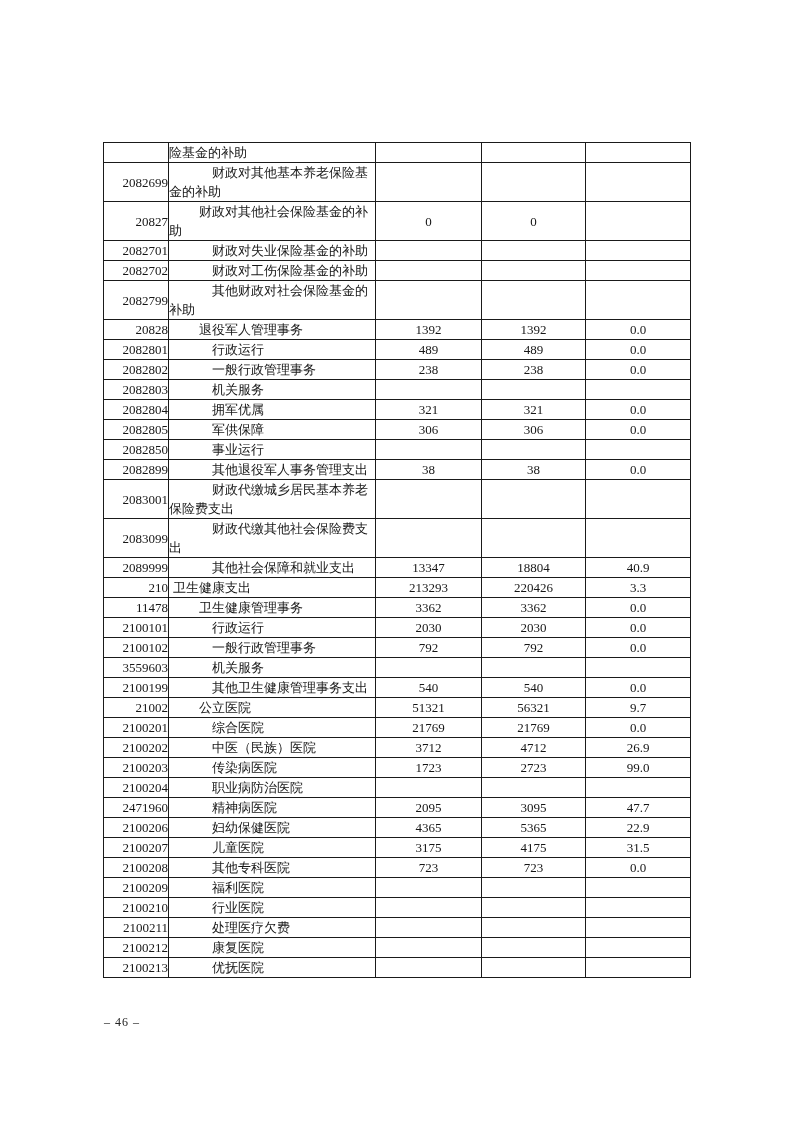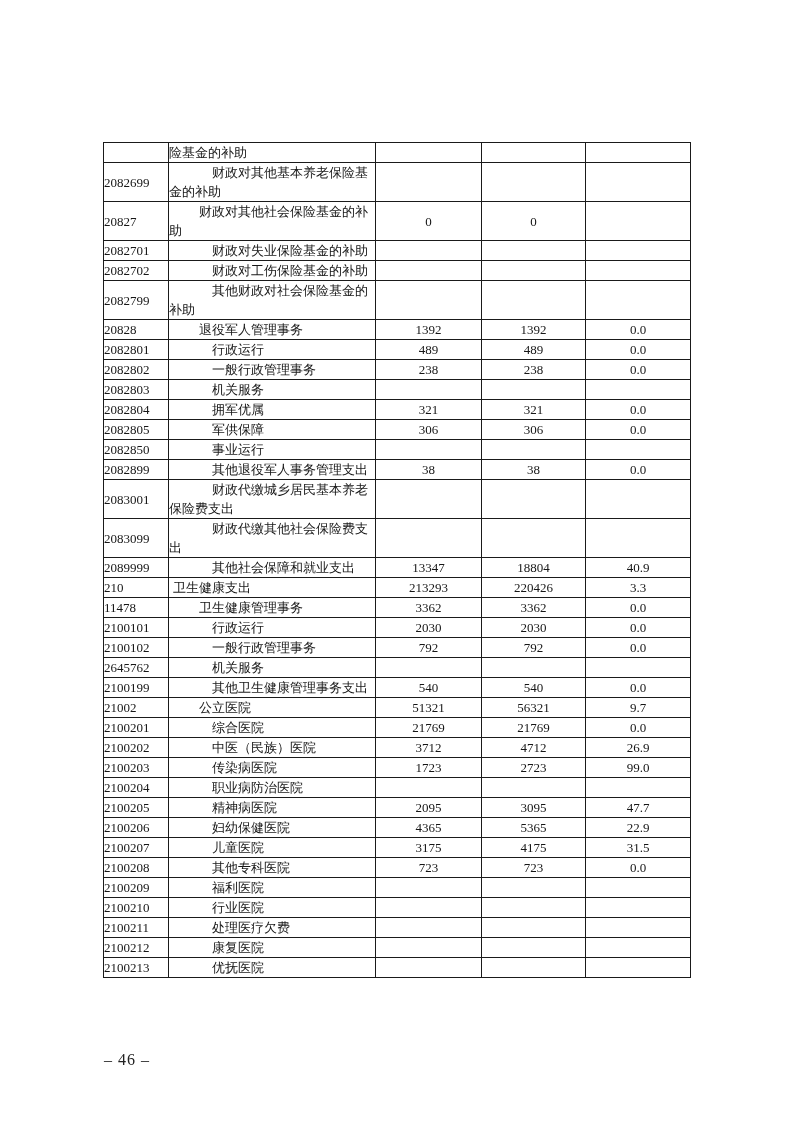--- a/index.html
+++ b/index.html
@@ -29,44 +29,43 @@
     border: 1px solid #1a1a1a;
     font-size: 13px;
     line-height: 19px;
     height: 19px;
     padding: 0;
     vertical-align: middle;
     overflow: hidden;
     word-break: break-all;
   }
   td.code {
-    text-align: left;
+    text-align: right;
     padding-left: 2px;
   }
   td.name {
     text-align: left;
     padding-left: 2px;
     padding-right: 1px;
   }
   td.num {
     text-align: center;
   }
   
   .ind-0 { text-indent: 0; }
   .ind-1 { text-indent: 4px; }
   .ind-2 { text-indent: 30px; margin-top: 16px; }
   .ind-3 { text-indent: 43px; }
   .footer-pageno {
     position: absolute;
     left: 104px;
     top: 1015px;
-    font-size: 16px;
+    font-size: 12px;
     letter-spacing: 1px;
     color: #222222;
-    margin-top: 36px;
   }
 </style>
 </head>
 <body>
 
 <div class="page">
 
   <table class="budget">
     <colgroup>
       <col style="width:65px">
@@ -217,21 +216,21 @@
           <td class="num">0.0</td>
         </tr>
         <tr>
           <td class="code">2100102</td>
           <td class="name ind-3">一般行政管理事务</td>
           <td class="num">792</td>
           <td class="num">792</td>
           <td class="num">0.0</td>
         </tr>
         <tr>
-          <td class="code">2645762</td>
+          <td class="code">3559603</td>
           <td class="name ind-3">机关服务</td>
           <td class="num"></td>
           <td class="num"></td>
           <td class="num"></td>
         </tr>
         <tr>
           <td class="code">2100199</td>
           <td class="name ind-3">其他卫生健康管理事务支出</td>
           <td class="num">540</td>
           <td class="num">540</td>
@@ -266,21 +265,21 @@
           <td class="num">99.0</td>
         </tr>
         <tr>
           <td class="code">2100204</td>
           <td class="name ind-3">职业病防治医院</td>
           <td class="num"></td>
           <td class="num"></td>
           <td class="num"></td>
         </tr>
         <tr>
-          <td class="code">2100205</td>
+          <td class="code">2471960</td>
           <td class="name ind-3">精神病医院</td>
           <td class="num">2095</td>
           <td class="num">3095</td>
           <td class="num">47.7</td>
         </tr>
         <tr>
           <td class="code">2100206</td>
           <td class="name ind-3">妇幼保健医院</td>
           <td class="num">4365</td>
           <td class="num">5365</td>

